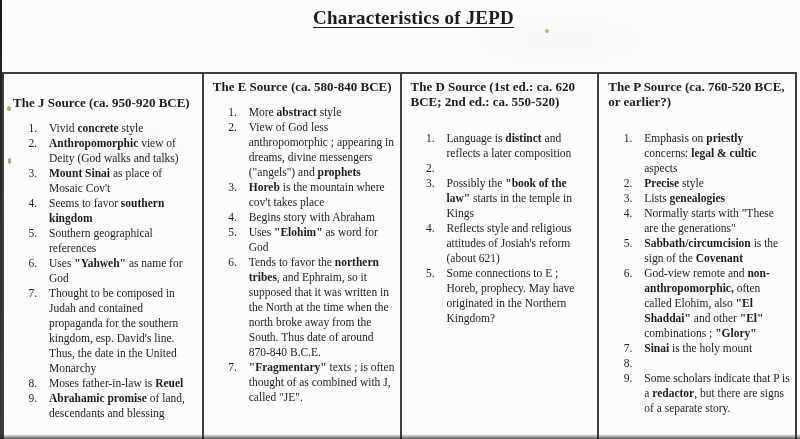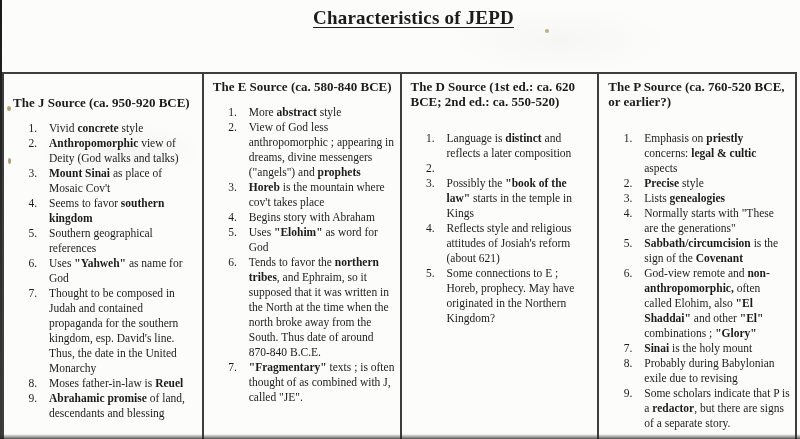--- a/index.html
+++ b/index.html
@@ -237,21 +237,20 @@
           <li>
             <span class="num">6.</span>
             <span class="txt"><span>God-view remote and </span><b>non-anthropomorphic,</b><span> often called Elohim, also </span><b>"El Shaddai"</b><span> and other </span><b>"El"</b><span> combinations ; </span><b>"Glory"</b></span>
           </li>
           <li>
             <span class="num">7.</span>
             <span class="txt"><b>Sinai</b><span> is the holy mount</span></span>
           </li>
           <li>
             <span class="num">8.</span>
-            <span class="txt"><span>Probably during Babylonian exile due to revising</span></span>
           </li>
           <li>
             <span class="num">9.</span>
             <span class="txt"><span>Some scholars indicate that P is a </span><b>redactor</b><span>, but there are signs of a separate story.</span></span>
           </li>
         </ol>
       </div>
     </div>
 
   <div class="left-edge"></div>

